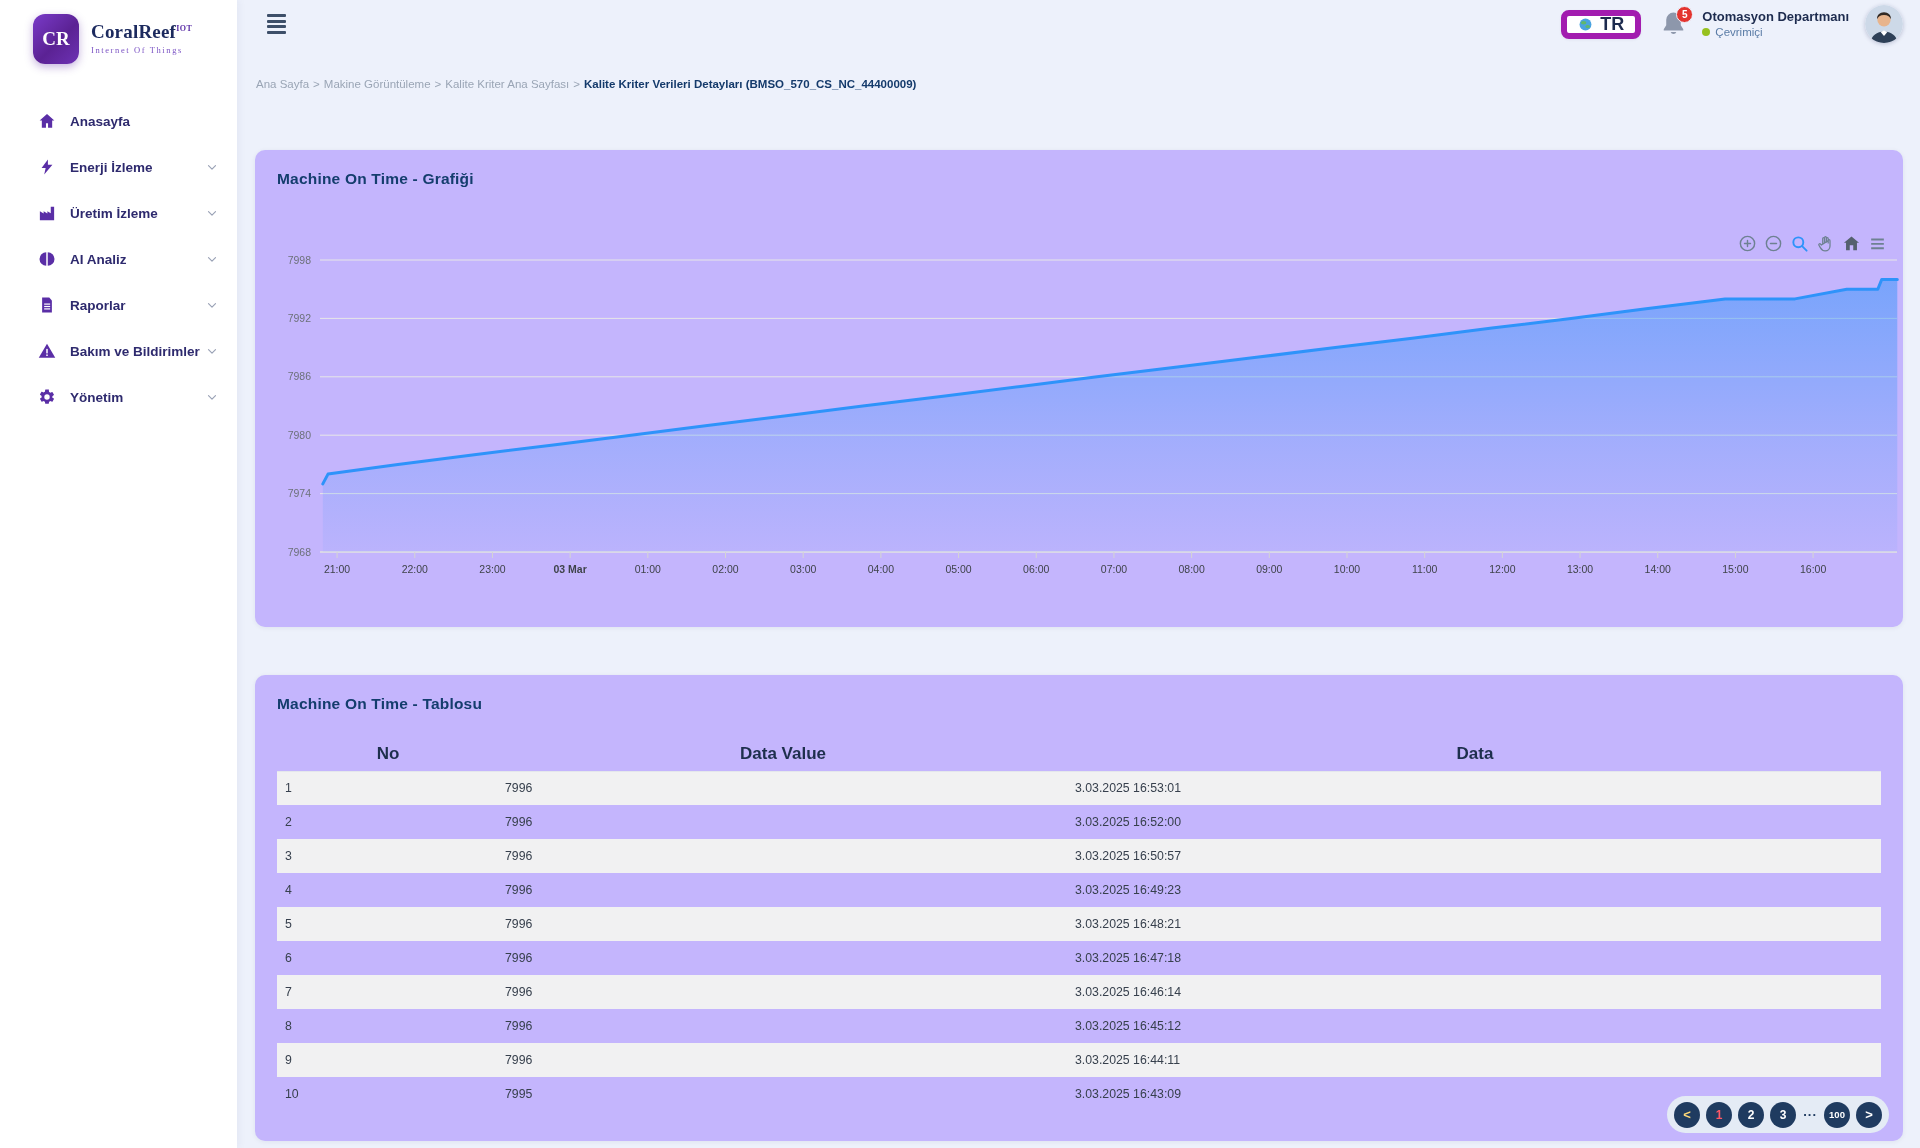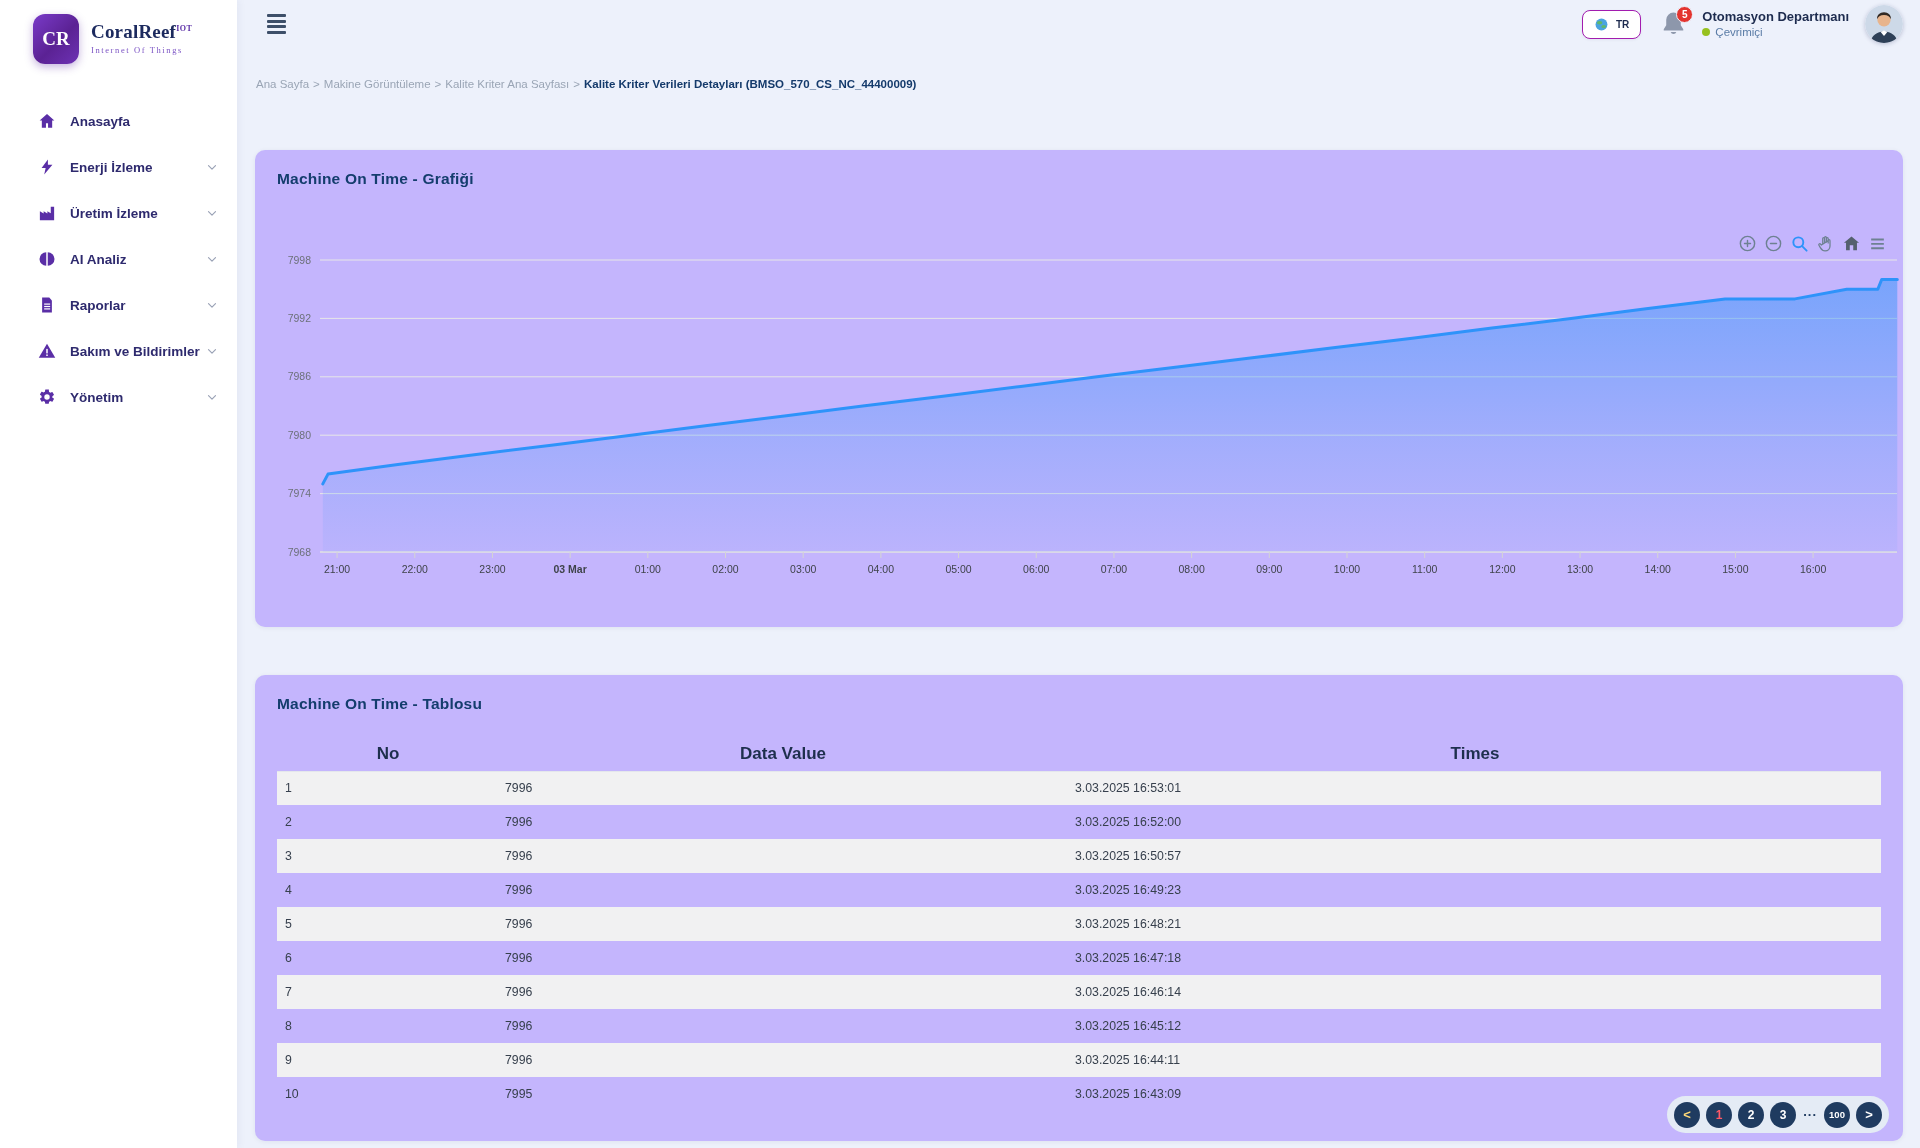--- a/index.html
+++ b/index.html
@@ -47,24 +47,24 @@
   
   .main { flex:1; padding:0 17px 0 18px; position:relative; }
 
   .topbar { height:48px; display:flex; align-items:center; justify-content:space-between; padding-left:10px; }
   .hamburger { background:none; border:none; cursor:pointer; width:26px; height:24px; padding:2px; }
   .hamburger span { display:block; height:3px; background:#3d4f69; border-radius:1px; margin:0 0 2.6px 0; width:19px; }
 
   .topbar-right { display:flex; align-items:center; gap:16px; }
   .lang-btn {
     display:flex; align-items:center; gap:7px;
-    background:#fff; border:1px solid #a21caf; border-radius:8px;
+    background:#fff; border:6px solid #a21caf; border-radius:8px;
     height:29px; padding:0 11px; cursor:pointer;
     box-shadow:0 1px 3px rgba(30,40,90,.06);
-    font-size:10px; font-weight:bold; color:#1d2b4e;
+    font-size:18px; font-weight:bold; color:#1d2b4e;
   }
   .lang-btn svg { width:15px; height:15px; display:block; }
   .bell-wrap { position:relative; cursor:pointer; margin-left:4px; }
   .bell-wrap svg { width:25px; height:27px; display:block; }
   .badge {
     position:absolute; top:-5px; right:-7px;
     min-width:17px; height:17px; border-radius:50%;
     background:#e3342f; color:#fff; font-size:10px; font-weight:bold;
     display:flex; align-items:center; justify-content:center;
     border:1.5px solid #edf1fb;
@@ -396,21 +396,21 @@
       <table class="data-table">
         <colgroup>
             <col class="c-no">
             <col class="c-val">
             <col>
           </colgroup>
         <thead>
           <tr>
             <th>No</th>
             <th>Data Value</th>
-            <th>Times</th>
+            <th>Data</th>
           </tr>
         </thead>
         <tbody id="table-body">
             <tr class="stripe">
               <td>1</td>
               <td>7996</td>
               <td>3.03.2025 16:53:01</td>
             </tr>
             <tr class="">
               <td>2</td>

